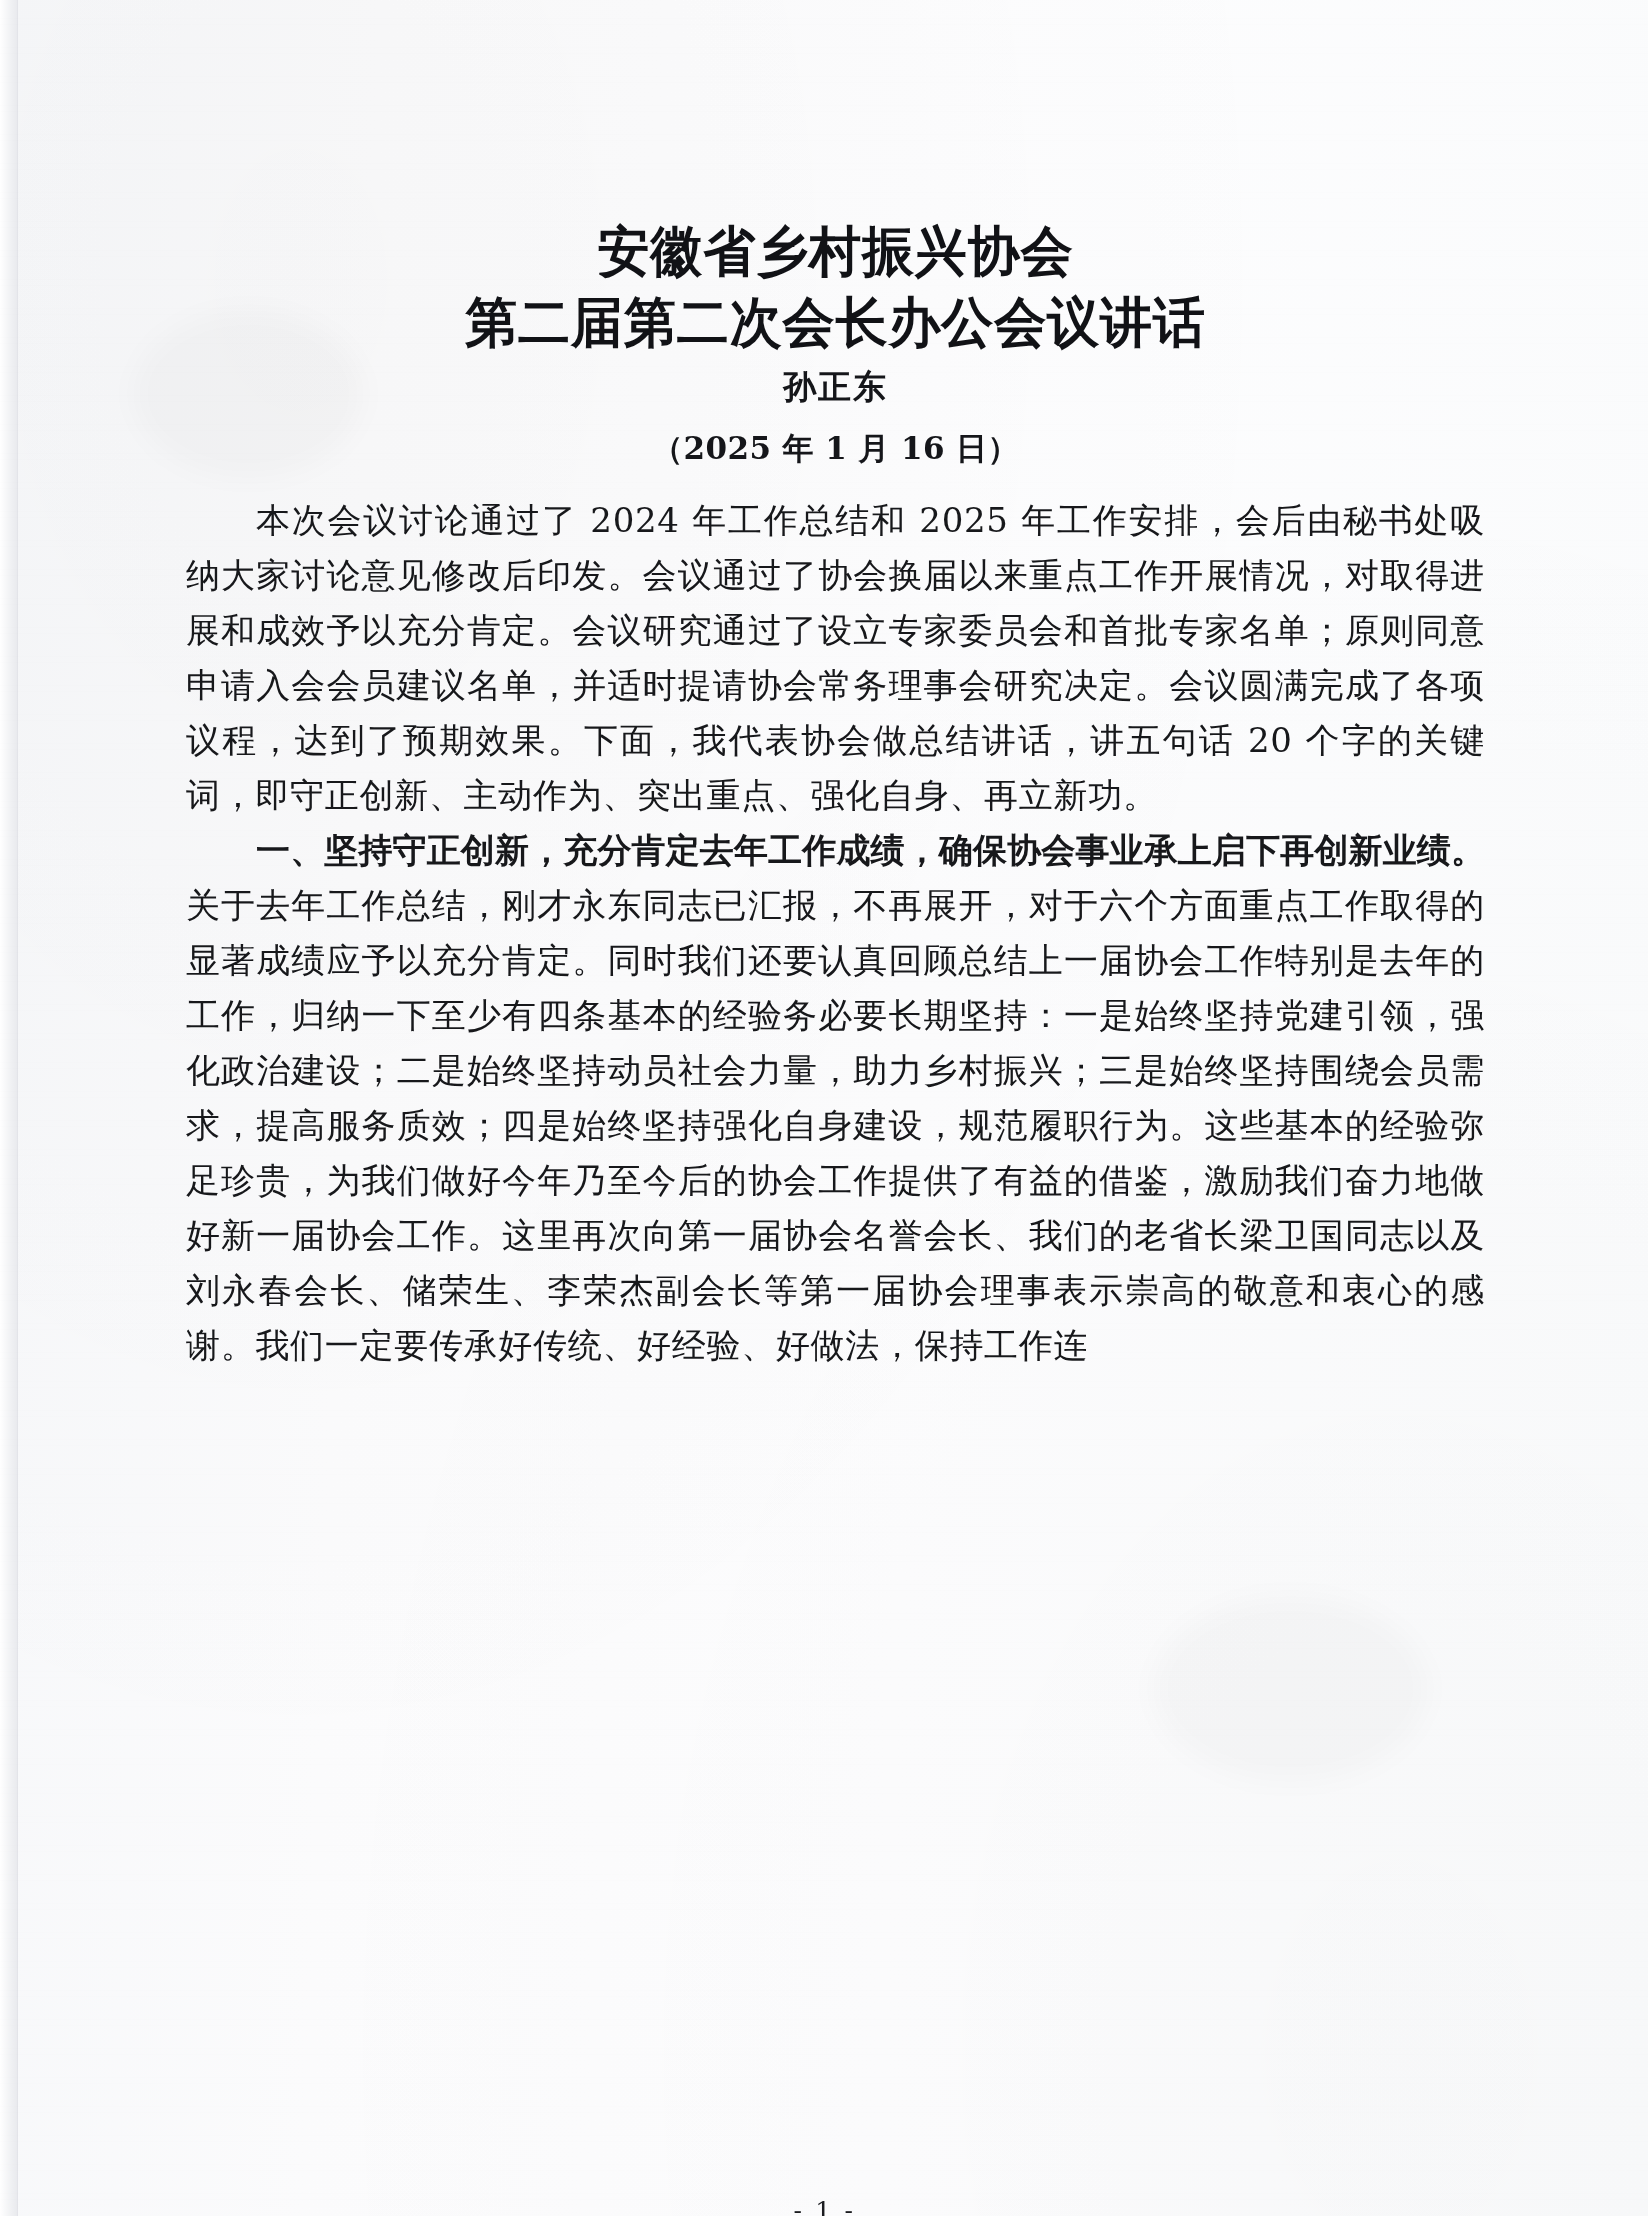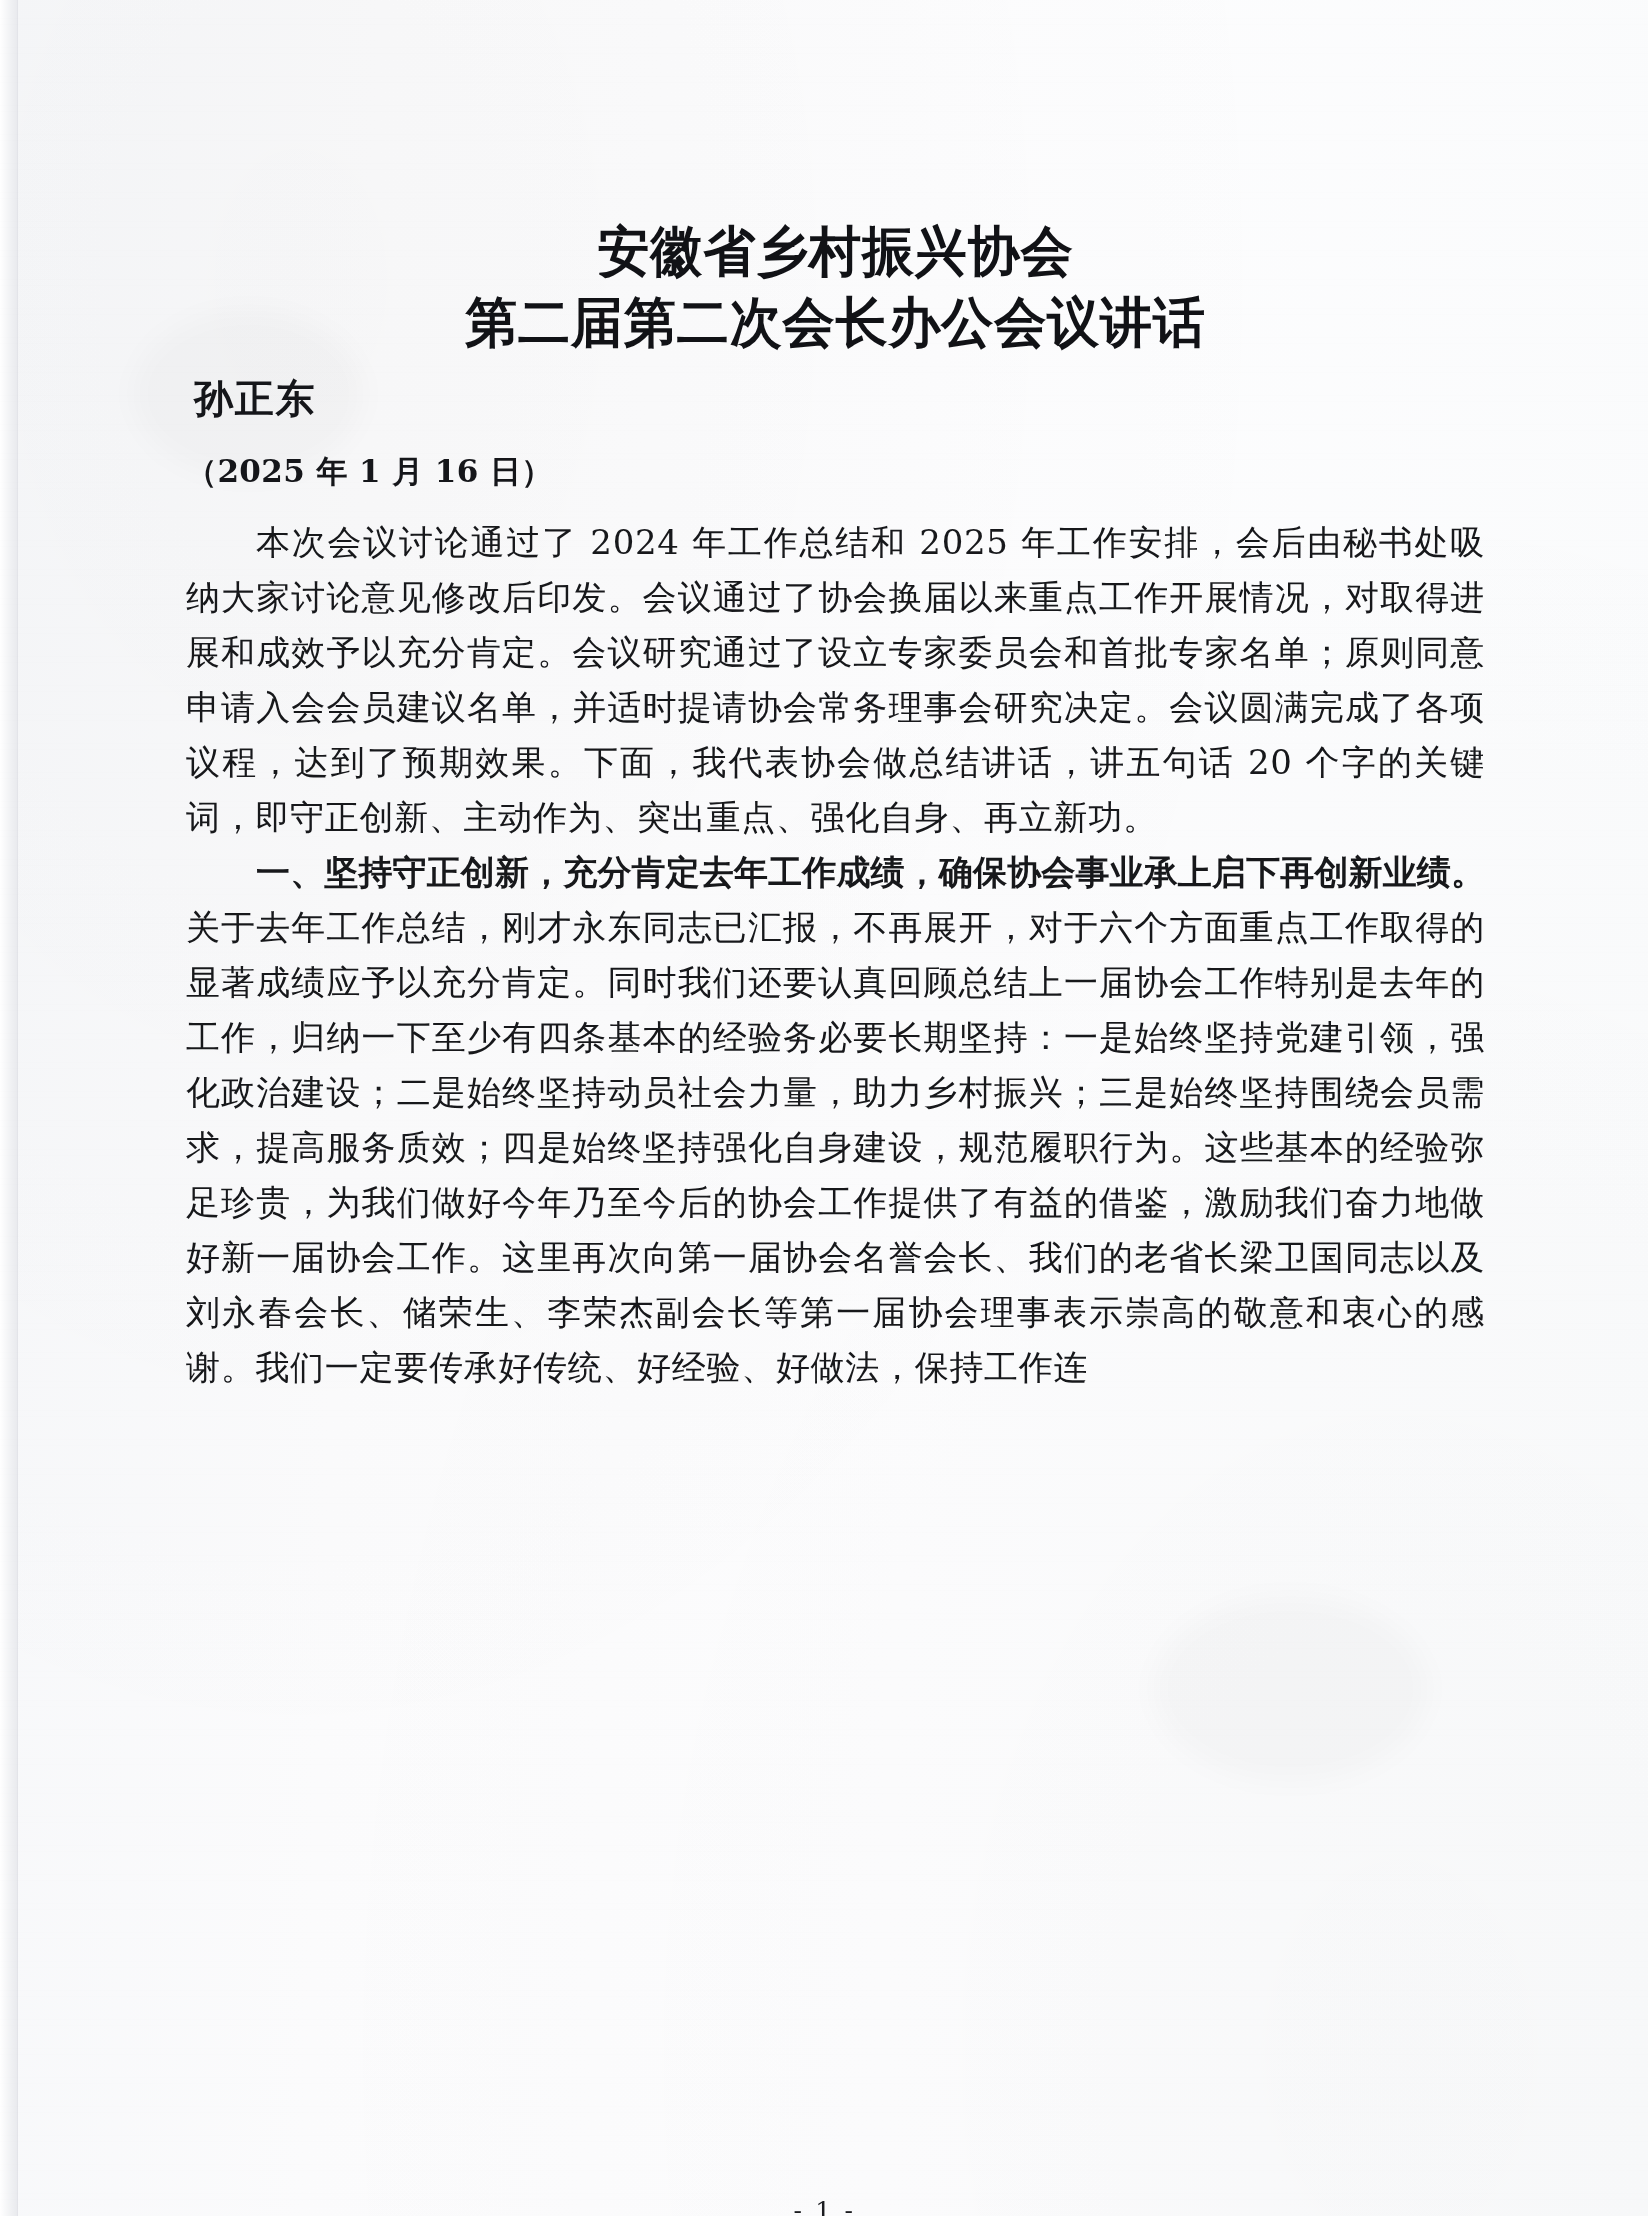--- a/index.html
+++ b/index.html
@@ -78,31 +78,32 @@
     line-height: 1.30;
     letter-spacing: 0.9px;
     margin: 0;
     padding-top: 199px;
     color: #111216;
     transform: scaleY(1.04);
   }
   .doc-title .tline { display: block; }
 
   .doc-author {
+    text-align: center;
     font-weight: bold;
-    font-size: 39px;
+    font-size: 33px;
     line-height: 1.1;
-    margin: 8px;
+    margin: 0;
     padding-top: 18.6px;
     letter-spacing: 1.8px;
     color: #15161a;
   }
 
   .doc-date {
-    text-align: left;
+    text-align: center;
     font-weight: bold;
     font-size: 31px;
     line-height: 1.1;
     margin: 0;
     padding-top: 26px;
     letter-spacing: 0.4px;
     color: #15161a;
   }
 
   .body-text {

